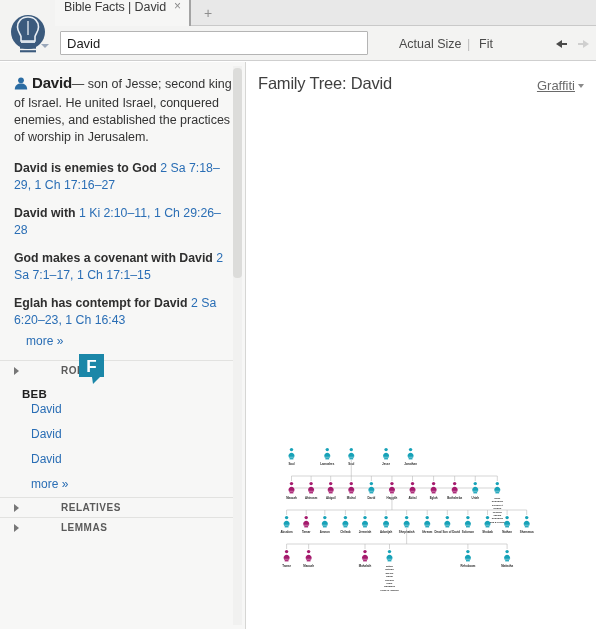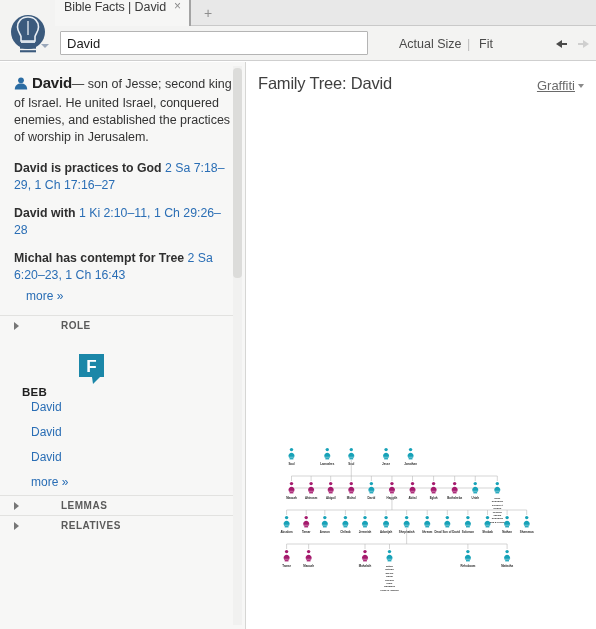--- a/index.html
+++ b/index.html
@@ -153,21 +153,21 @@
     border-top:5px solid #555;
   }
   .section-title{
     font-size:10px; font-weight:bold; letter-spacing:0.5px;
     color:#5a5a5a;
   }
   .dict-body{ padding:8px 0 6px 8px; }
   .dict-item{ margin-bottom:11px; }
   .dict-abbr{
     font-size:11.5px; font-weight:bold; color:#1f1f1f;
-    letter-spacing:0.3px; margin-bottom:2px;margin-top:43px;
+    letter-spacing:0.3px; margin-bottom:2px;
   }
   .dict-link{
     font-size:12px; color:#2a6eb5; cursor:pointer; margin-left:9px;
   }
   .dict-more{
     font-size:12px; color:#2a6eb5; cursor:pointer; margin-left:9px;
   }
 
   
   .fbadge{
@@ -262,29 +262,33 @@
         <span class="person-icon">
           <svg width="14" height="13" viewBox="0 0 14 13">
             <circle cx="7" cy="3.3" r="2.9" fill="#2b6ca3"></circle>
             <path d="M0.8 12.5 C0.8 8.6 3.6 6.6 7 6.6 C10.4 6.6 13.2 8.6 13.2 12.5 Z" fill="#2b6ca3"></path>
           </svg>
         </span><span class="name">David</span><span>— son of Jesse; second king of Israel. He united Israel, conquered enemies, and established the practices of worship in Jerusalem.</span>
       </div>
 
       <div>
         <div class="fact">
-          <span>David is practices to God</span>
+          <span>David is enemies to God</span>
           <span class="ref">2 Sa 7:18–29, 1 Ch 17:16–27</span>
         </div>
         <div class="fact">
           <span>David with</span>
           <span class="ref">1 Ki 2:10–11, 1 Ch 29:26–28</span>
         </div>
         <div class="fact">
-          <span>Michal has contempt for Tree</span>
+          <span>God makes a covenant with David</span>
+          <span class="ref">2 Sa 7:1–17, 1 Ch 17:1–15</span>
+        </div>
+        <div class="fact">
+          <span>Eglah has contempt for David</span>
           <span class="ref">2 Sa 6:20–23, 1 Ch 16:43</span>
         </div>
         <span class="more">more »</span>
       </div>
 
       <div class="section">
         <span class="caret collapsed"></span>
         <span class="section-title">ROLE</span>
       </div>
 
@@ -297,25 +301,25 @@
           <div class="dict-link">David</div>
         </div>
         <div class="dict-item">
           <div class="dict-link">David</div>
         </div>
         <div class="dict-more">more »</div>
       </div>
 
       <div class="section">
         <span class="caret collapsed"></span>
-        <span class="section-title">LEMMAS</span>
+        <span class="section-title">RELATIVES</span>
       </div>
       <div class="section">
         <span class="caret collapsed"></span>
-        <span class="section-title">RELATIVES</span>
+        <span class="section-title">LEMMAS</span>
       </div>
 
     </div>
   </div>
 
   <div class="fbadge">
     <svg width="28" height="30" viewBox="0 0 28 30">
       <rect x="0" y="0" width="25" height="23" fill="#1b87a8"></rect>
       <path d="M13 23 L21 23 L14 30 Z" fill="#1b87a8"></path>
       <text x="12.5" y="18" font-family="Liberation Sans, sans-serif" font-size="17" font-weight="bold" fill="#ffffff" text-anchor="middle">F</text>

